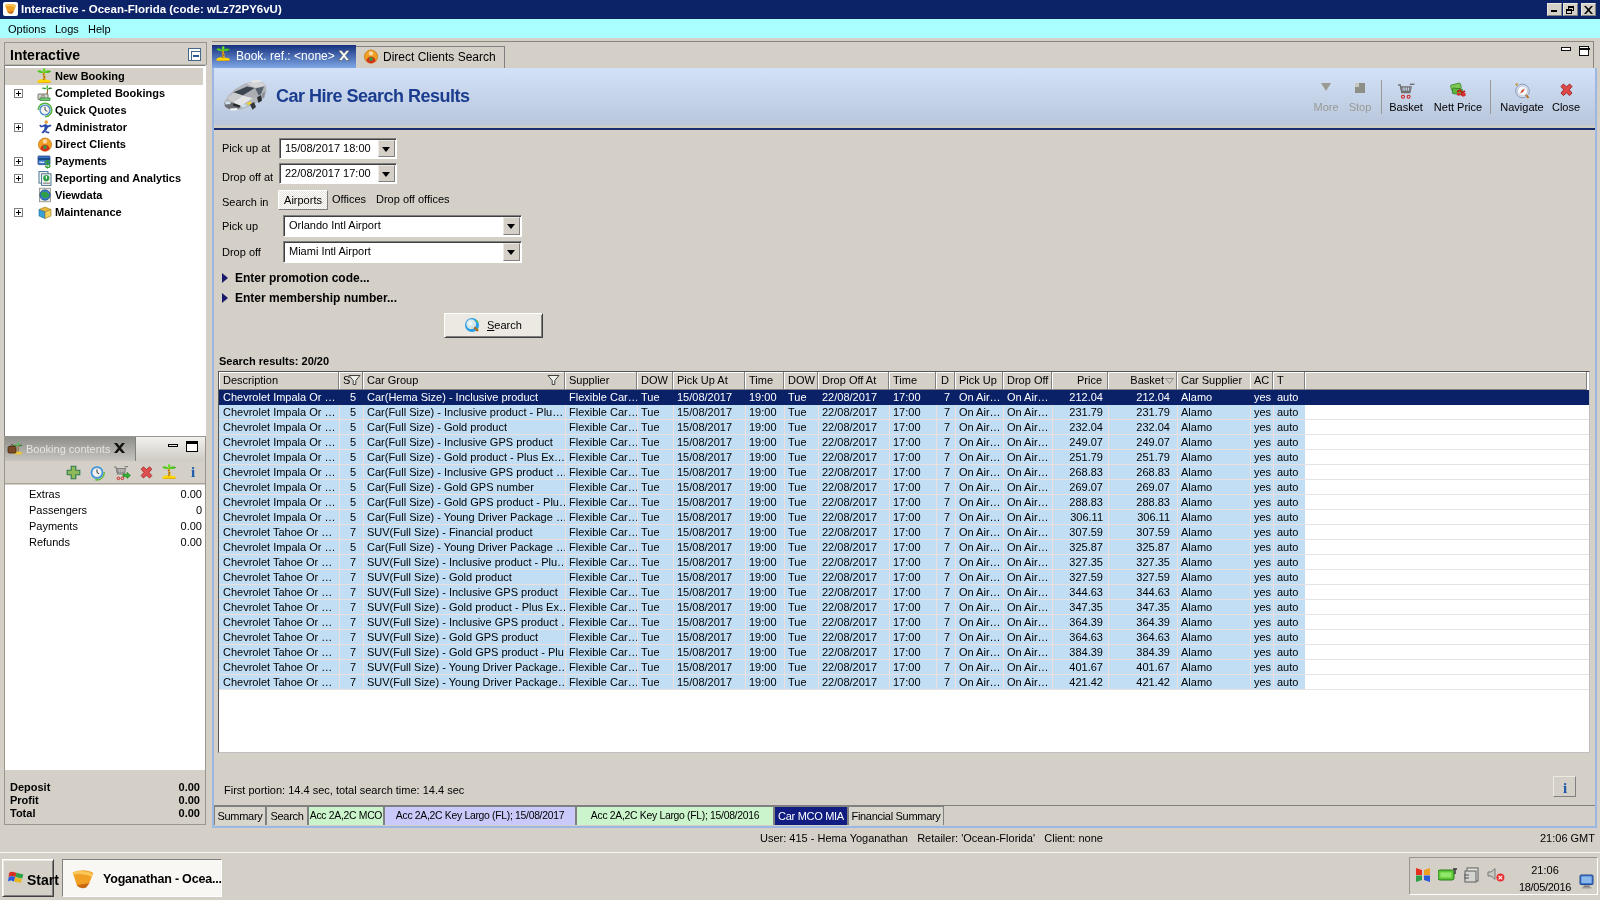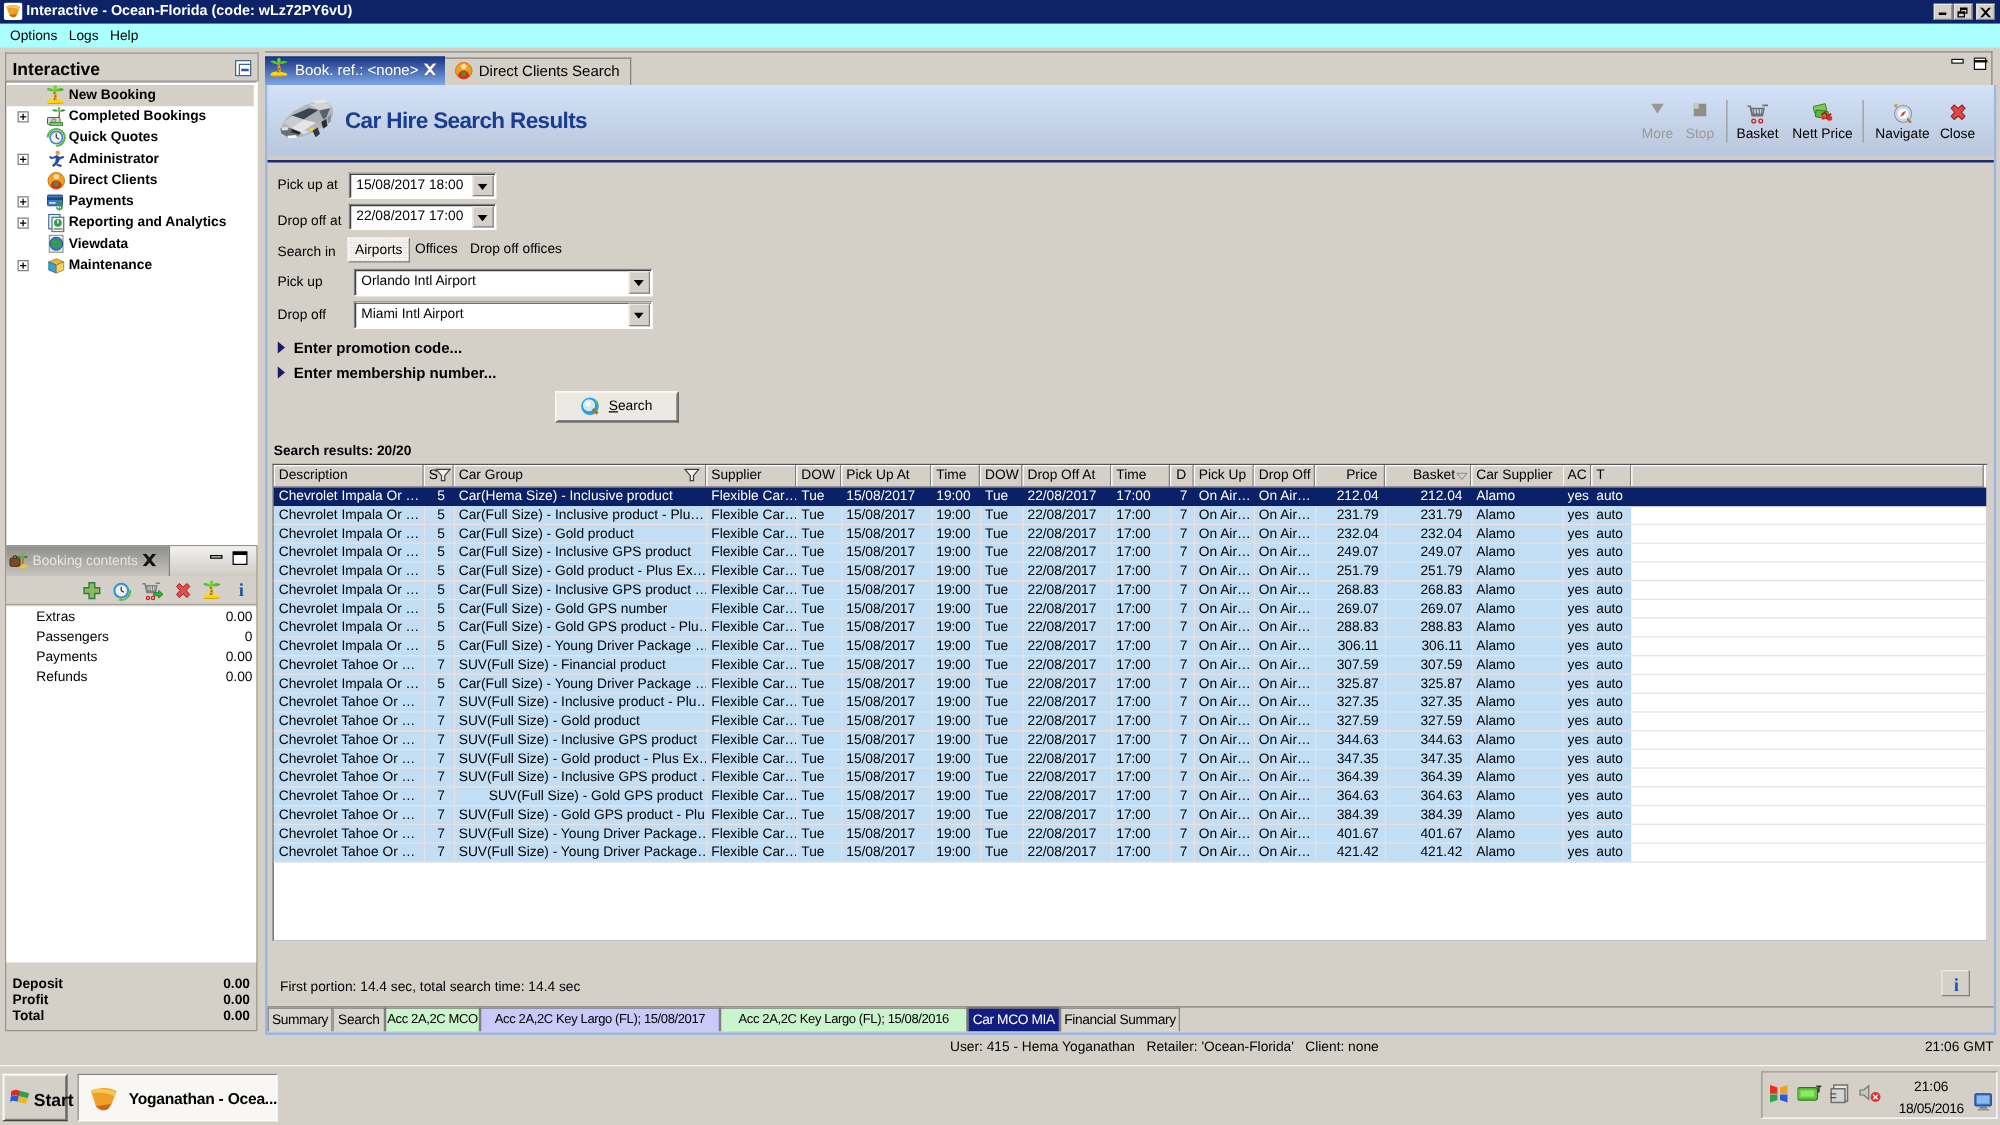--- a/index.html
+++ b/index.html
@@ -983,21 +983,21 @@
 <div class="cell" style="left:1035px;width:19px;">yes</div>
 <div style="position:absolute;left:1054px;top:0;width:1px;height:15px;background:#ecdfdc;"></div>
 <div class="cell" style="left:1058px;width:28px;">auto</div>
 </div>
 <div class="abs" style="left:1305px;top:629px;width:284px;height:1px;background:#e4e4e4;"></div>
 <div class="row" style="left:219px;top:630px;">
 <div class="cell" style="left:4px;width:116px;">Chevrolet Tahoe Or …</div>
 <div style="position:absolute;left:120px;top:0;width:1px;height:15px;background:#ecdfdc;"></div>
 <div class="cell" style="left:120px;width:23px;text-align:right;padding-right:6px;">7</div>
 <div style="position:absolute;left:144px;top:0;width:1px;height:15px;background:#ecdfdc;"></div>
-<div class="cell" style="left:148px;width:198px;margin-left:24px;">SUV(Full Size) - Gold GPS product</div>
+<div class="cell" style="left:148px;width:198px;">SUV(Full Size) - Gold GPS product</div>
 <div style="position:absolute;left:346px;top:0;width:1px;height:15px;background:#ecdfdc;"></div>
 <div class="cell" style="left:350px;width:68px;">Flexible Car…</div>
 <div style="position:absolute;left:418px;top:0;width:1px;height:15px;background:#ecdfdc;"></div>
 <div class="cell" style="left:422px;width:32px;">Tue</div>
 <div style="position:absolute;left:454px;top:0;width:1px;height:15px;background:#ecdfdc;"></div>
 <div class="cell" style="left:458px;width:68px;">15/08/2017</div>
 <div style="position:absolute;left:526px;top:0;width:1px;height:15px;background:#ecdfdc;"></div>
 <div class="cell" style="left:530px;width:35px;">19:00</div>
 <div style="position:absolute;left:565px;top:0;width:1px;height:15px;background:#ecdfdc;"></div>
 <div class="cell" style="left:569px;width:30px;">Tue</div>

